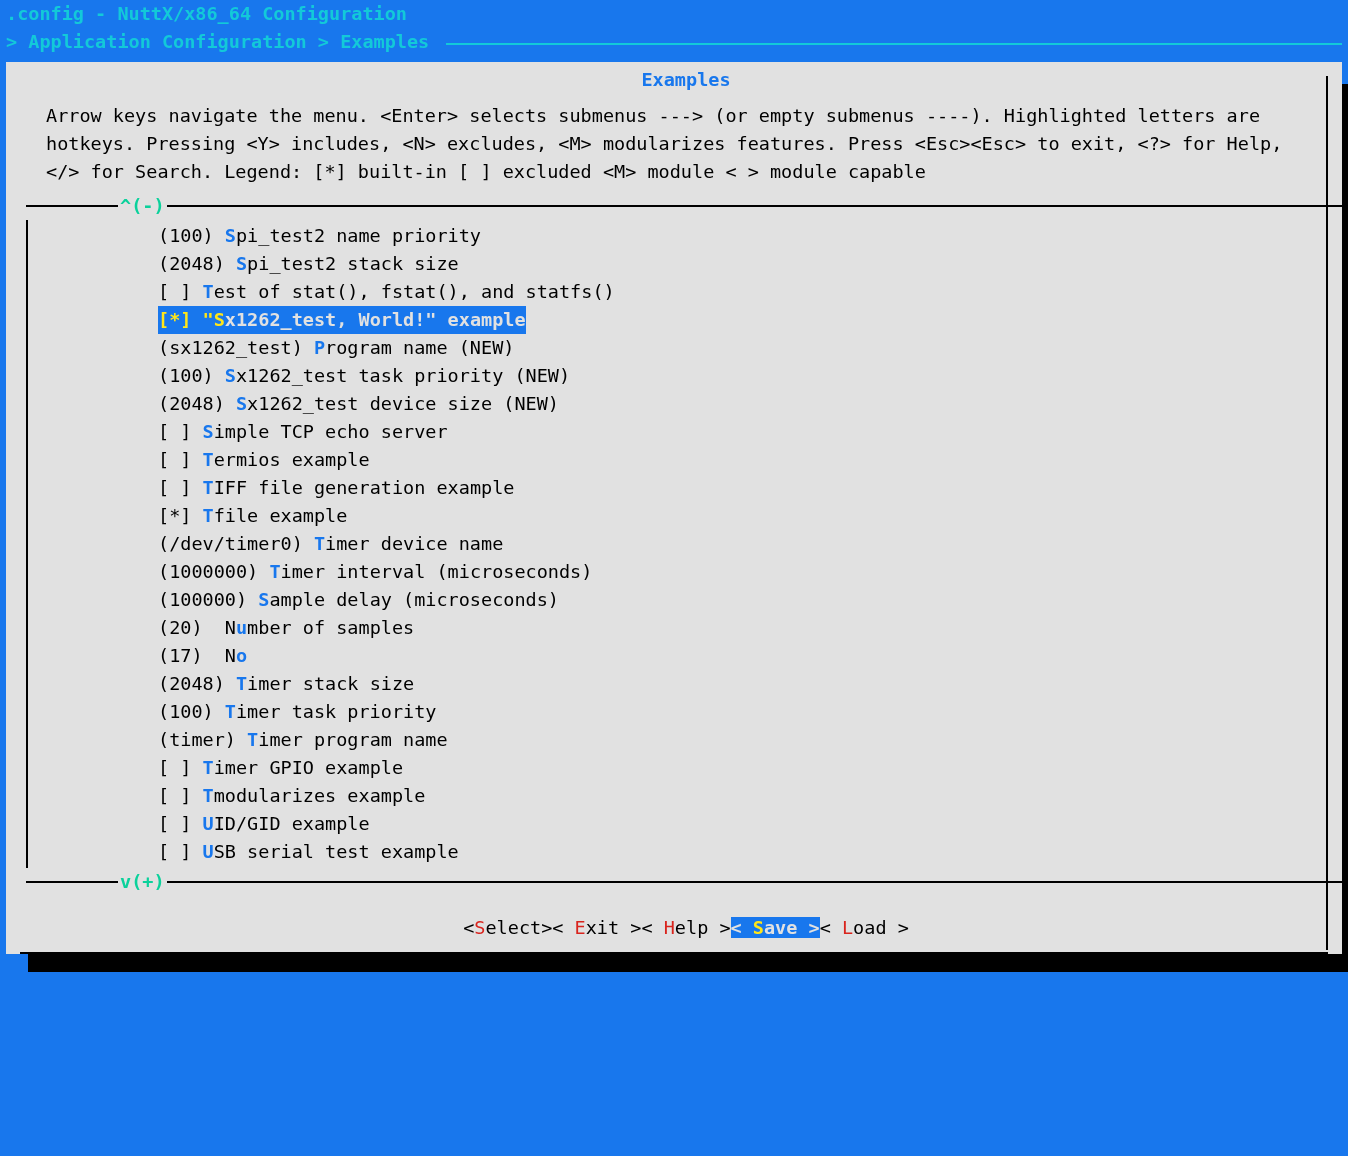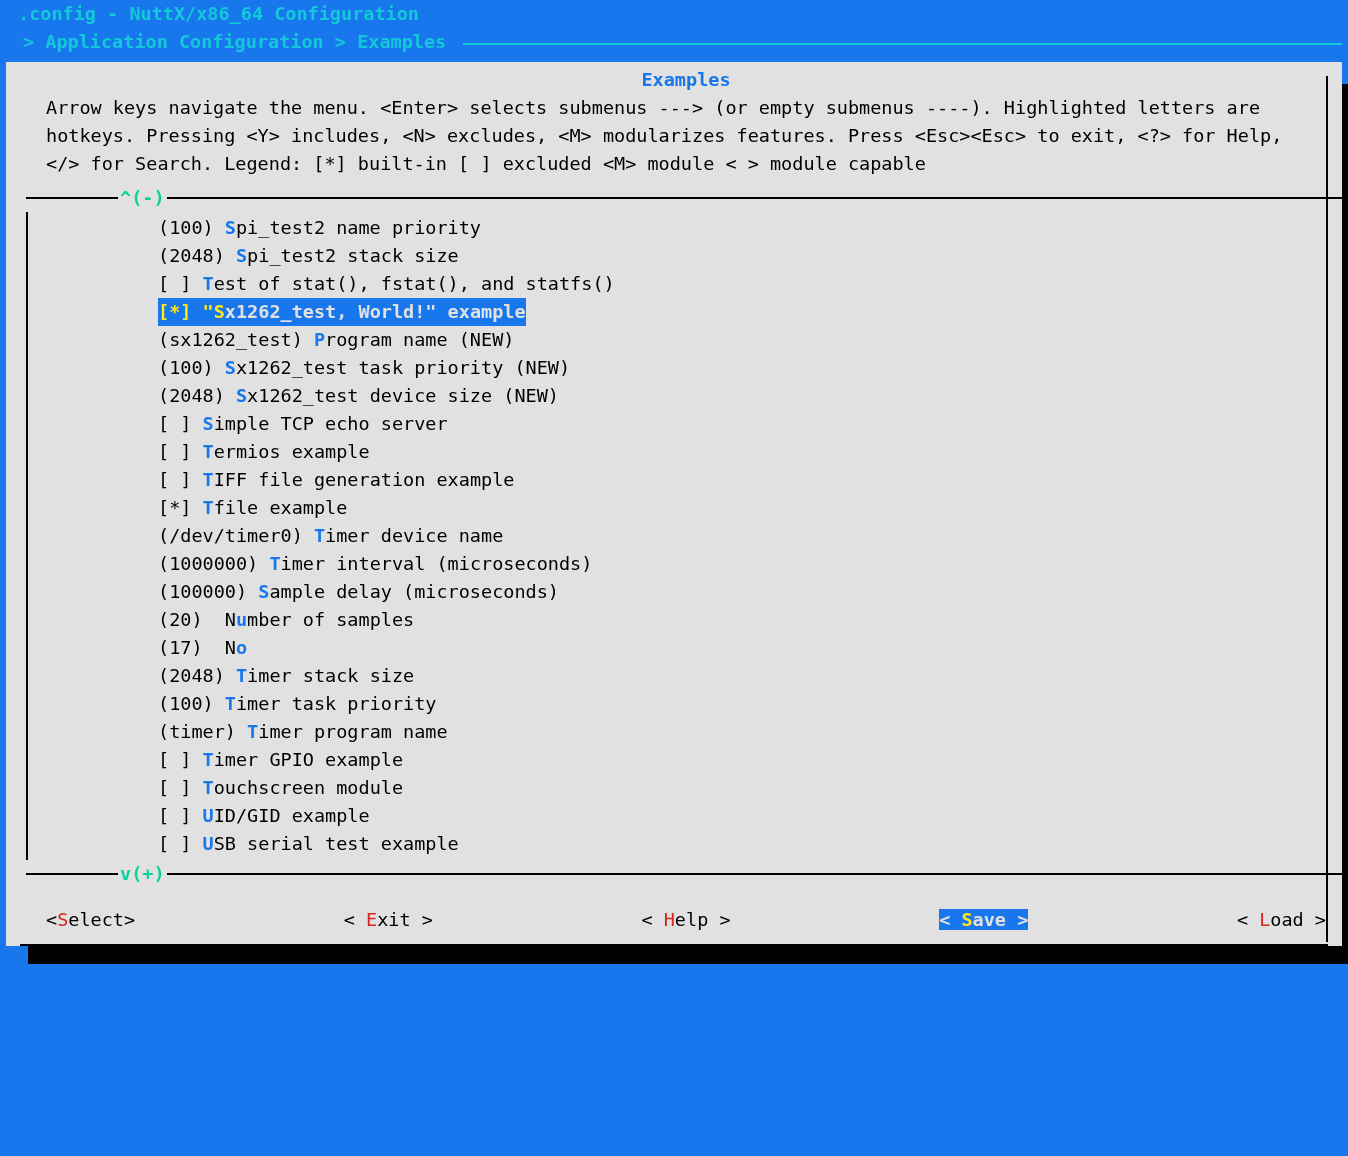--- a/index.html
+++ b/index.html
@@ -9,29 +9,28 @@
       font-size: 18.5px;
       line-height: 28px;
       width: 1348px;
       height: 1156px;
       overflow: hidden;
       padding: 0;
     }
     .header-line1 {
       color: #13c9d9;
       font-weight: bold;
-      padding: 0 18px;
+      padding: 0 6px;
     }
     .header-line2 {
       display: flex;
       align-items: center;
       padding: 0 6px;
       color: #13c9d9;
       font-weight: bold;
-      margin-left: 17px;
     }
     .header-line2 .rule-right { flex: 1; border-top: 2px solid #13c9d9; margin-left: 6px; height: 0; margin-top: 4px; }
     .header-line2 .breadcrumb { white-space: pre; }
 
     .window-wrap {
       padding: 6px 6px 30px 6px;
     }
     .shadow-box {
       position: relative;
     }
@@ -53,21 +52,21 @@
     .panel-inner {
       padding: 4px 16px 4px 40px;
     }
     .panel-title {
       text-align: center;
       color: #1877ed;
       font-weight: bold;
     }
     .help-text {
       color: #000;
-      margin-top: 0;
+      margin-top: 8px;
     }
 
     .menu-box {
       position: relative;
       margin-top: 6px;
       margin-left: -20px;
       margin-right: -25px;
     }
     .menu-border-top {
       display: flex;
@@ -104,21 +103,21 @@
     .menu-border-bottom {
       display: flex;
       align-items: center;
     }
     .menu-border-bottom .lead { width: 92px; border-top: 2px solid #000; height: 0; }
     .menu-border-bottom .scroll-down { color: #0bd19b; font-weight: bold; padding: 0 2px; }
     .menu-border-bottom .tail { flex: 1; border-top: 2px solid #000; height: 0; }
 
     .button-row {
       display: flex;
-      justify-content: space-between;
+      justify-content: center;
       padding: 18px 0 4px 0;
     }
     .btn {
       white-space: pre;
     }
     .btn .ang { color: #000; }
     .btn .hot { color: #d9241d; }
     .btn .lbl { color: #000; }
     .btn.active .ang, .btn.active .hot, .btn.active .lbl {
       background: #1877ed;
@@ -179,21 +178,21 @@
               <div class="menu-item"><span class="prefix">[*] </span><span class="hot">T</span><span class="rest">file example</span></div>
               <div class="menu-item"><span class="prefix">(/dev/timer0) </span><span class="hot">T</span><span class="rest">imer device name</span></div>
               <div class="menu-item"><span class="prefix">(1000000) </span><span class="hot">T</span><span class="rest">imer interval (microseconds)</span></div>
               <div class="menu-item"><span class="prefix">(100000) </span><span class="hot">S</span><span class="rest">ample delay (microseconds)</span></div>
               <div class="menu-item"><span class="prefix">(20)  N</span><span class="hot">u</span><span class="rest">mber of samples</span></div>
               <div class="menu-item"><span class="prefix">(17)  N</span><span class="hot">o</span></div>
               <div class="menu-item"><span class="prefix">(2048) </span><span class="hot">T</span><span class="rest">imer stack size</span></div>
               <div class="menu-item"><span class="prefix">(100) </span><span class="hot">T</span><span class="rest">imer task priority</span></div>
               <div class="menu-item"><span class="prefix">(timer) </span><span class="hot">T</span><span class="rest">imer program name</span></div>
               <div class="menu-item"><span class="prefix">[ ] </span><span class="hot">T</span><span class="rest">imer GPIO example</span></div>
-              <div class="menu-item"><span class="prefix">[ ] </span><span class="hot">T</span><span class="rest">ouchscreen module</span></div>
+              <div class="menu-item"><span class="prefix">[ ] </span><span class="hot">T</span><span class="rest">modularizes example</span></div>
               <div class="menu-item"><span class="prefix">[ ] </span><span class="hot">U</span><span class="rest">ID/GID example</span></div>
               <div class="menu-item"><span class="prefix">[ ] </span><span class="hot">U</span><span class="rest">SB serial test example</span></div>
             </div>
           <div class="menu-border-bottom">
             <span class="lead"></span>
             <span class="scroll-down">v(+)</span>
             <span class="tail"></span>
           </div>
         </div>
 

